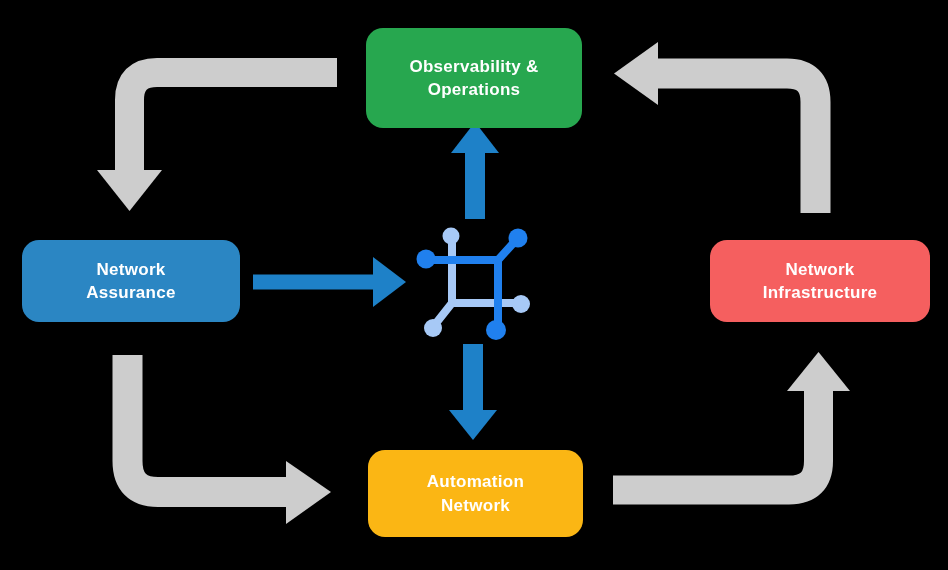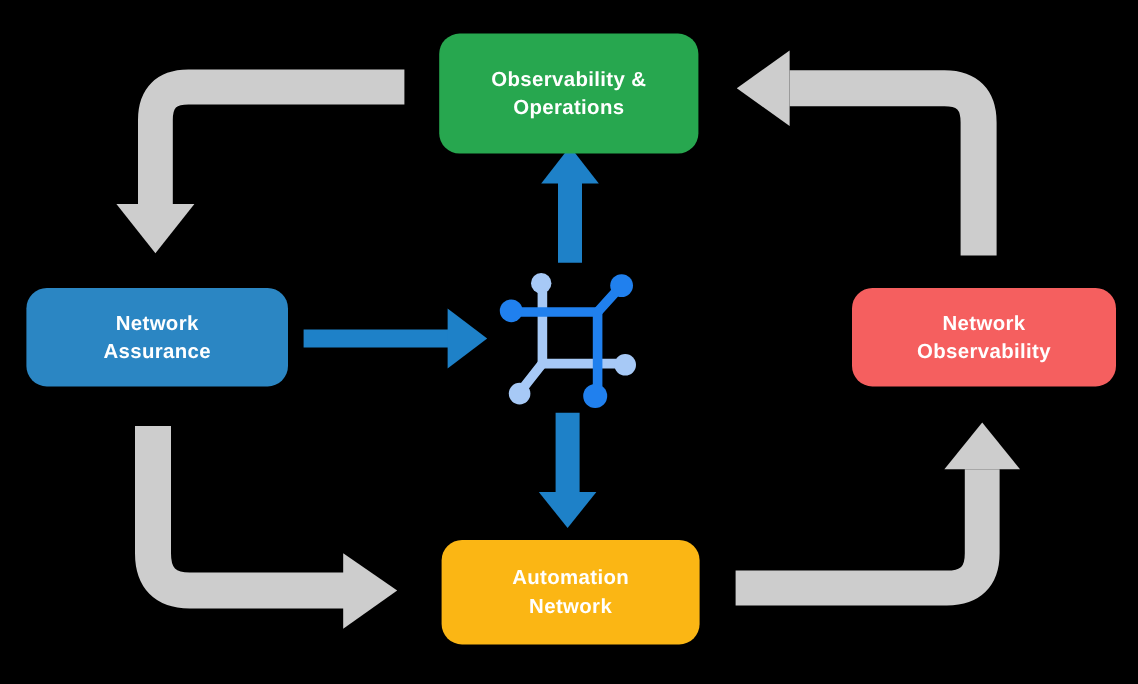--- a/index.html
+++ b/index.html
@@ -109,21 +109,21 @@
     <span style="color: rgb(255, 255, 255);">Operations</span>
   </div>
 
   <div class="node node-operations" style="background-color: rgb(43, 134, 195);">
     <span style="color: rgb(255, 255, 255);">Network</span>
     <span style="color: rgb(255, 255, 255);">Assurance</span>
   </div>
 
   <div class="node node-infrastructure" style="background-color: rgb(245, 95, 95);">
     <span style="color: rgb(255, 255, 255);">Network</span>
-    <span style="color: rgb(255, 255, 255);">Observability</span>
+    <span style="color: rgb(255, 255, 255);">Infrastructure</span>
   </div>
 
   <div class="node node-automation" style="background-color: rgb(251, 182, 20);">
     <span style="color: rgb(255, 255, 255);">Automation</span>
     <span style="color: rgb(255, 255, 255);">Network</span>
   </div>
 
 </div>
 
 </body></html>

